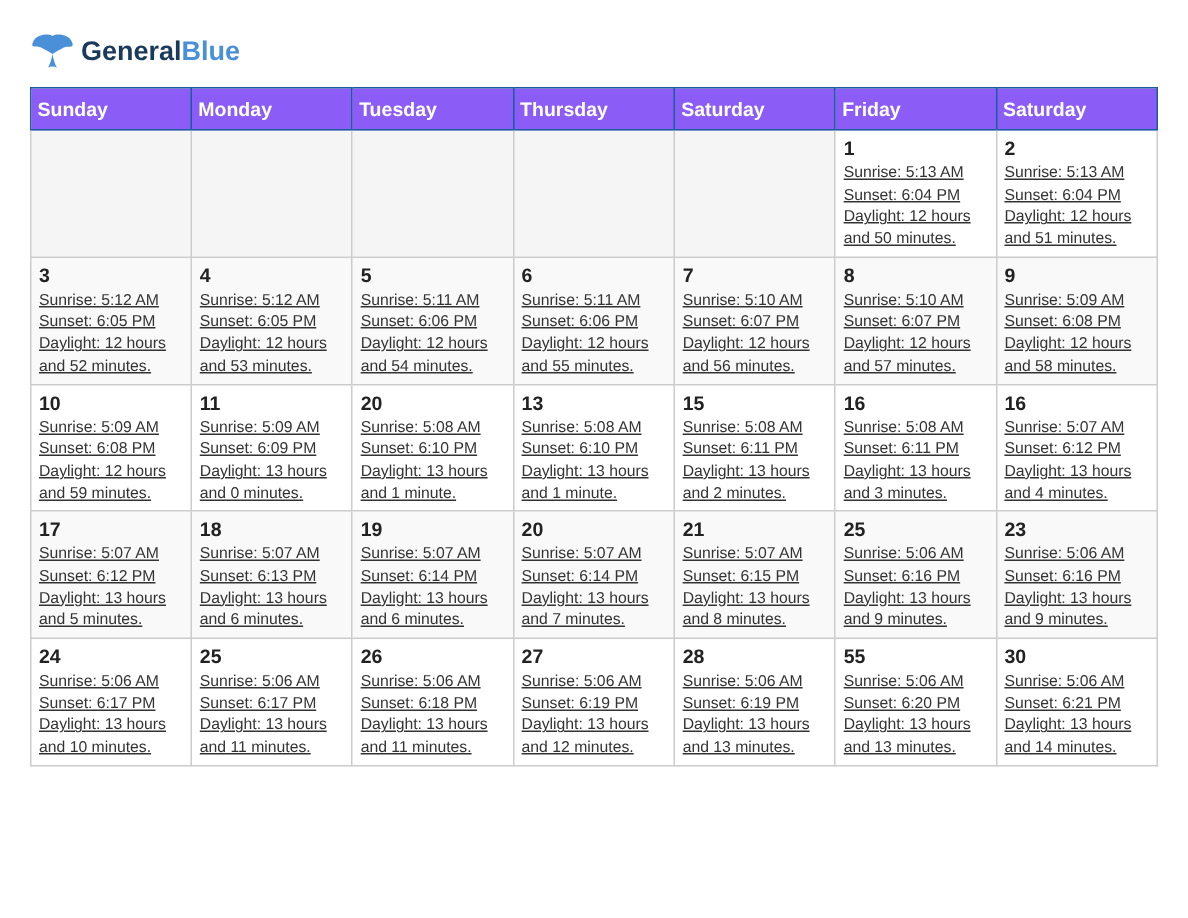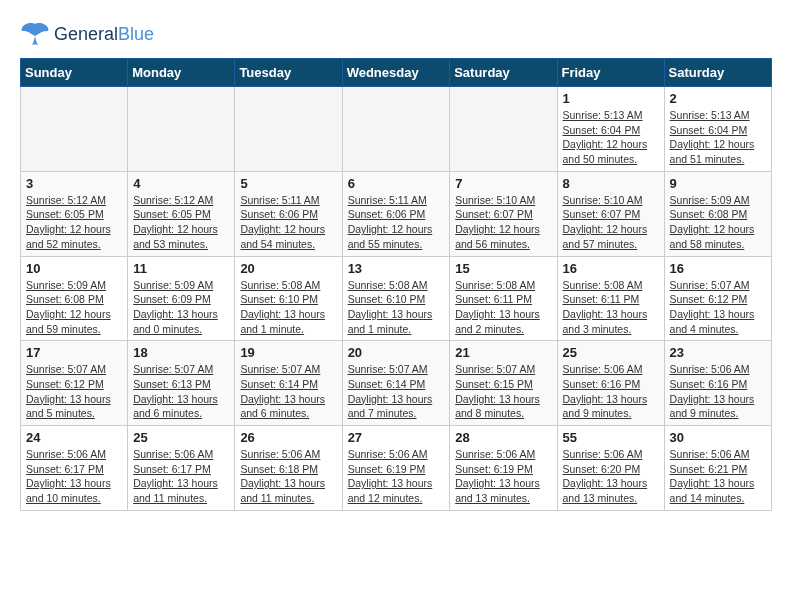--- a/index.html
+++ b/index.html
@@ -36,21 +36,21 @@
     .location-title {
       font-size: 16px;
       color: #555;
     }
     .calendar {
       width: 100%;
       border-collapse: collapse;
       font-size: 11px;
     }
     .calendar th {
-      background: #0c4a6e;
+      background: #8b5cf6;
       color: #fff;
       padding: 6px 4px;
       text-align: left;
       font-size: 13px;
       font-weight: bold;
       border: 1px solid #1a5ca0;
     }
     .calendar td {
       border: 1px solid #ccc;
       padding: 4px 5px;
@@ -82,36 +82,36 @@
 </head>
 <body>
 
 <div class="header-area">
   <div class="logo">
     <svg class="logo-bird" viewBox="0 0 30 28">
       <path d="M15 4 C18 2, 26 3, 28 8 C30 13, 25 10, 22 12 C20 13, 18 14, 15 16 C12 14, 10 13, 8 12 C5 10, 0 13, 2 8 C4 3, 12 2, 15 4Z" fill="#4a90d9"></path>
       <path d="M15 16 C15 16, 16 22, 18 25 C16 24, 14 24, 12 25 C14 22, 15 16, 15 16Z" fill="#4a90d9"></path>
     </svg>
     <div>
-      <div style="font-size:18px;font-weight:normal;color:#1a3a5c;">General<span style="color:#4a90d9;">Blue</span></div>
+      <div style="font-size:18px;font-weight:bold;color:#1a3a5c;">General<span style="color:#4a90d9;">Blue</span></div>
     </div>
   </div>
   <div class="title-area">
     <div class="month-title"></div>
     <div class="location-title"></div>
   </div>
 </div>
 
 <table class="calendar">
   <thead>
     <tr>
     <th>Sunday</th>
         <th>Monday</th>
         <th>Tuesday</th>
-        <th>Wednesday</th>
+        <th>Thursday</th>
         <th>Saturday</th>
         <th>Friday</th>
         <th>Saturday</th>
       </tr>
   </thead>
   <tbody id="calendar-body">
   <tr>
         <td class="empty"></td>
         <td class="empty"></td>
         <td class="empty"></td>

